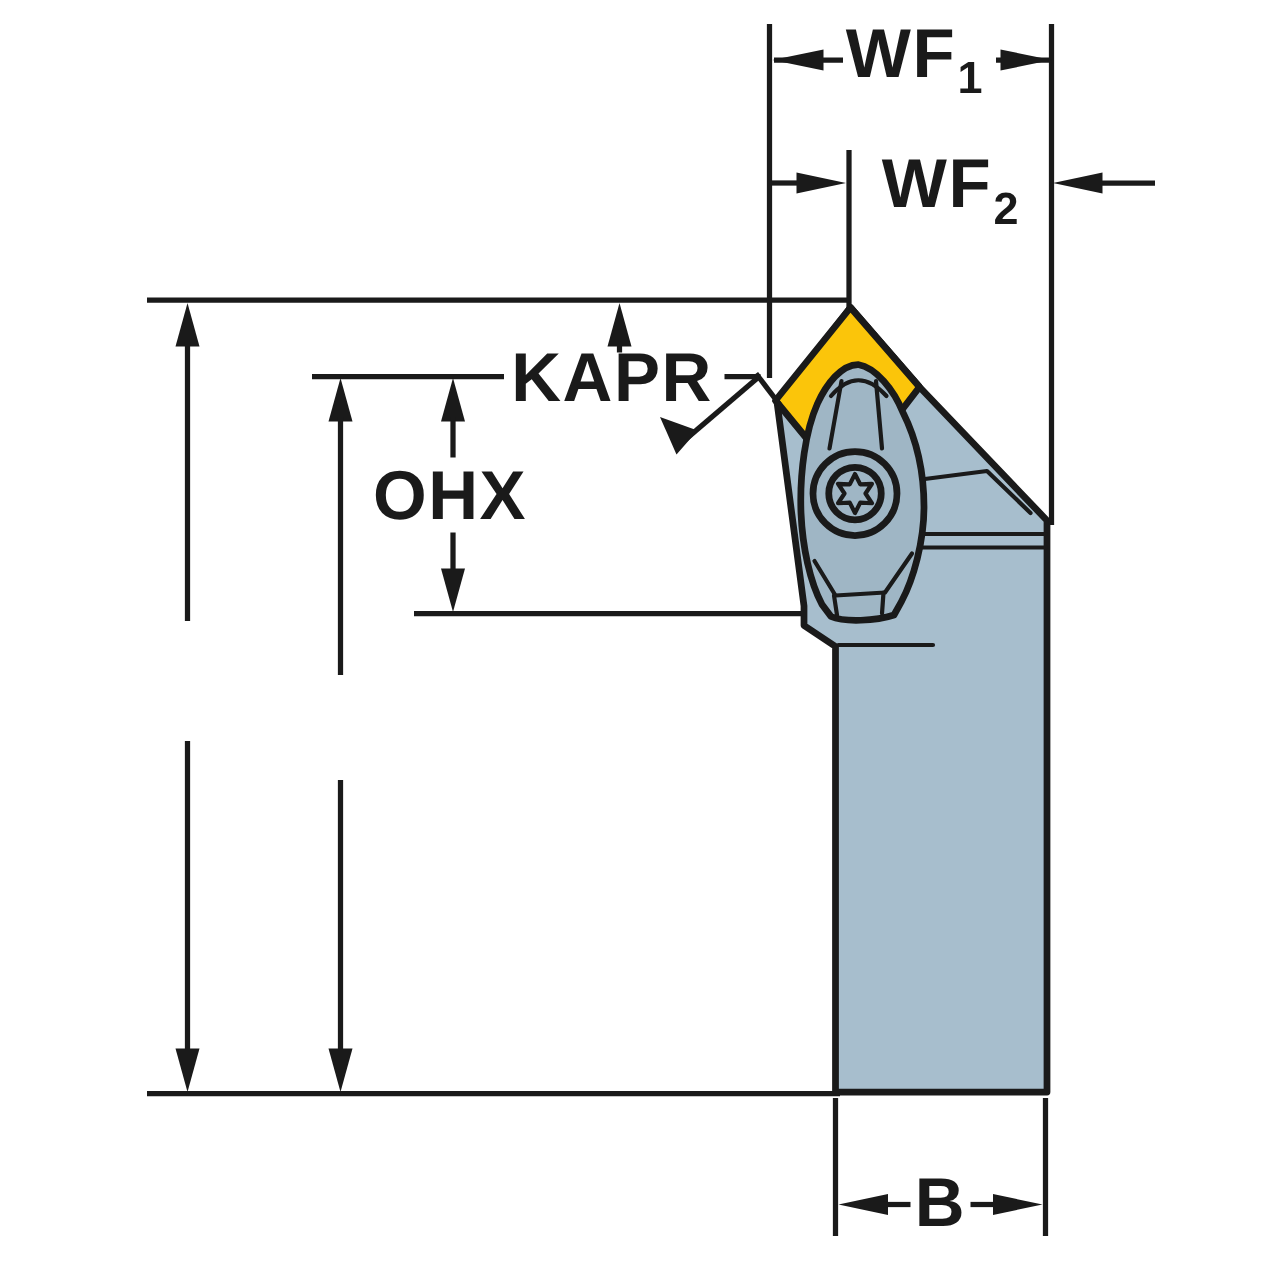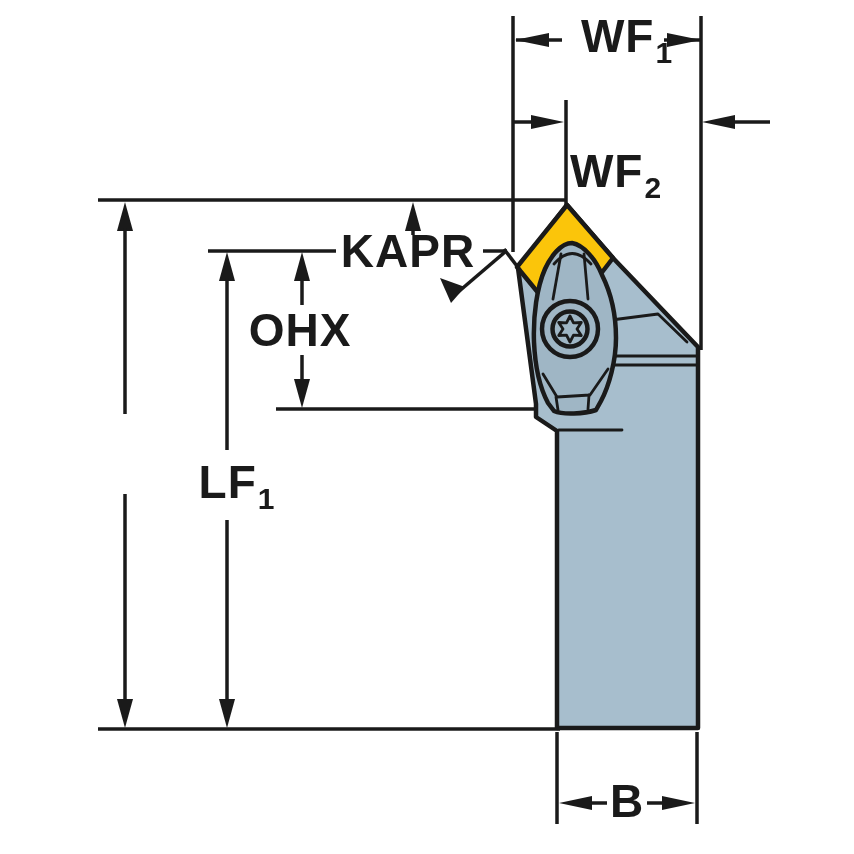--- a/index.html
+++ b/index.html
@@ -128,31 +128,28 @@
     </g>
 
     <g>
       <polygon class="arr" points="559,803 592,796 592,810"></polygon>
       <line class="ln" x1="589" y1="803" x2="607" y2="803"></line>
       <line class="ln" x1="647" y1="803" x2="665" y2="803"></line>
       <polygon class="arr" points="695,803 662,796 662,810"></polygon>
     </g>
   </svg>
 
-  <div class="lbl" style="left:627px;top:40px;">
+  <div class="lbl" style="left:610px;top:40px;">
     <span>WF</span><sub>1</sub>
   </div>
-  <div class="lbl" style="left:616px;top:127px;margin-top:48px;">
+  <div class="lbl" style="left:634px;top:127px;">
     <span>WF</span><sub>2</sub>
   </div>
   <div class="lbl" style="left:300px;top:330px;">
     <span>OHX</span>
   </div>
   <div class="lbl" style="left:408px;top:251px;">
     <span>KAPR</span>
   </div>
-  <div class="lbl" style="left:237px;top:486px;">
-    <span>LF</span><sub>1</sub>
-  </div>
   <div class="lbl" style="left:627px;top:801px;">
     <span>B</span>
   </div>
 </div>
 
 </body></html>

